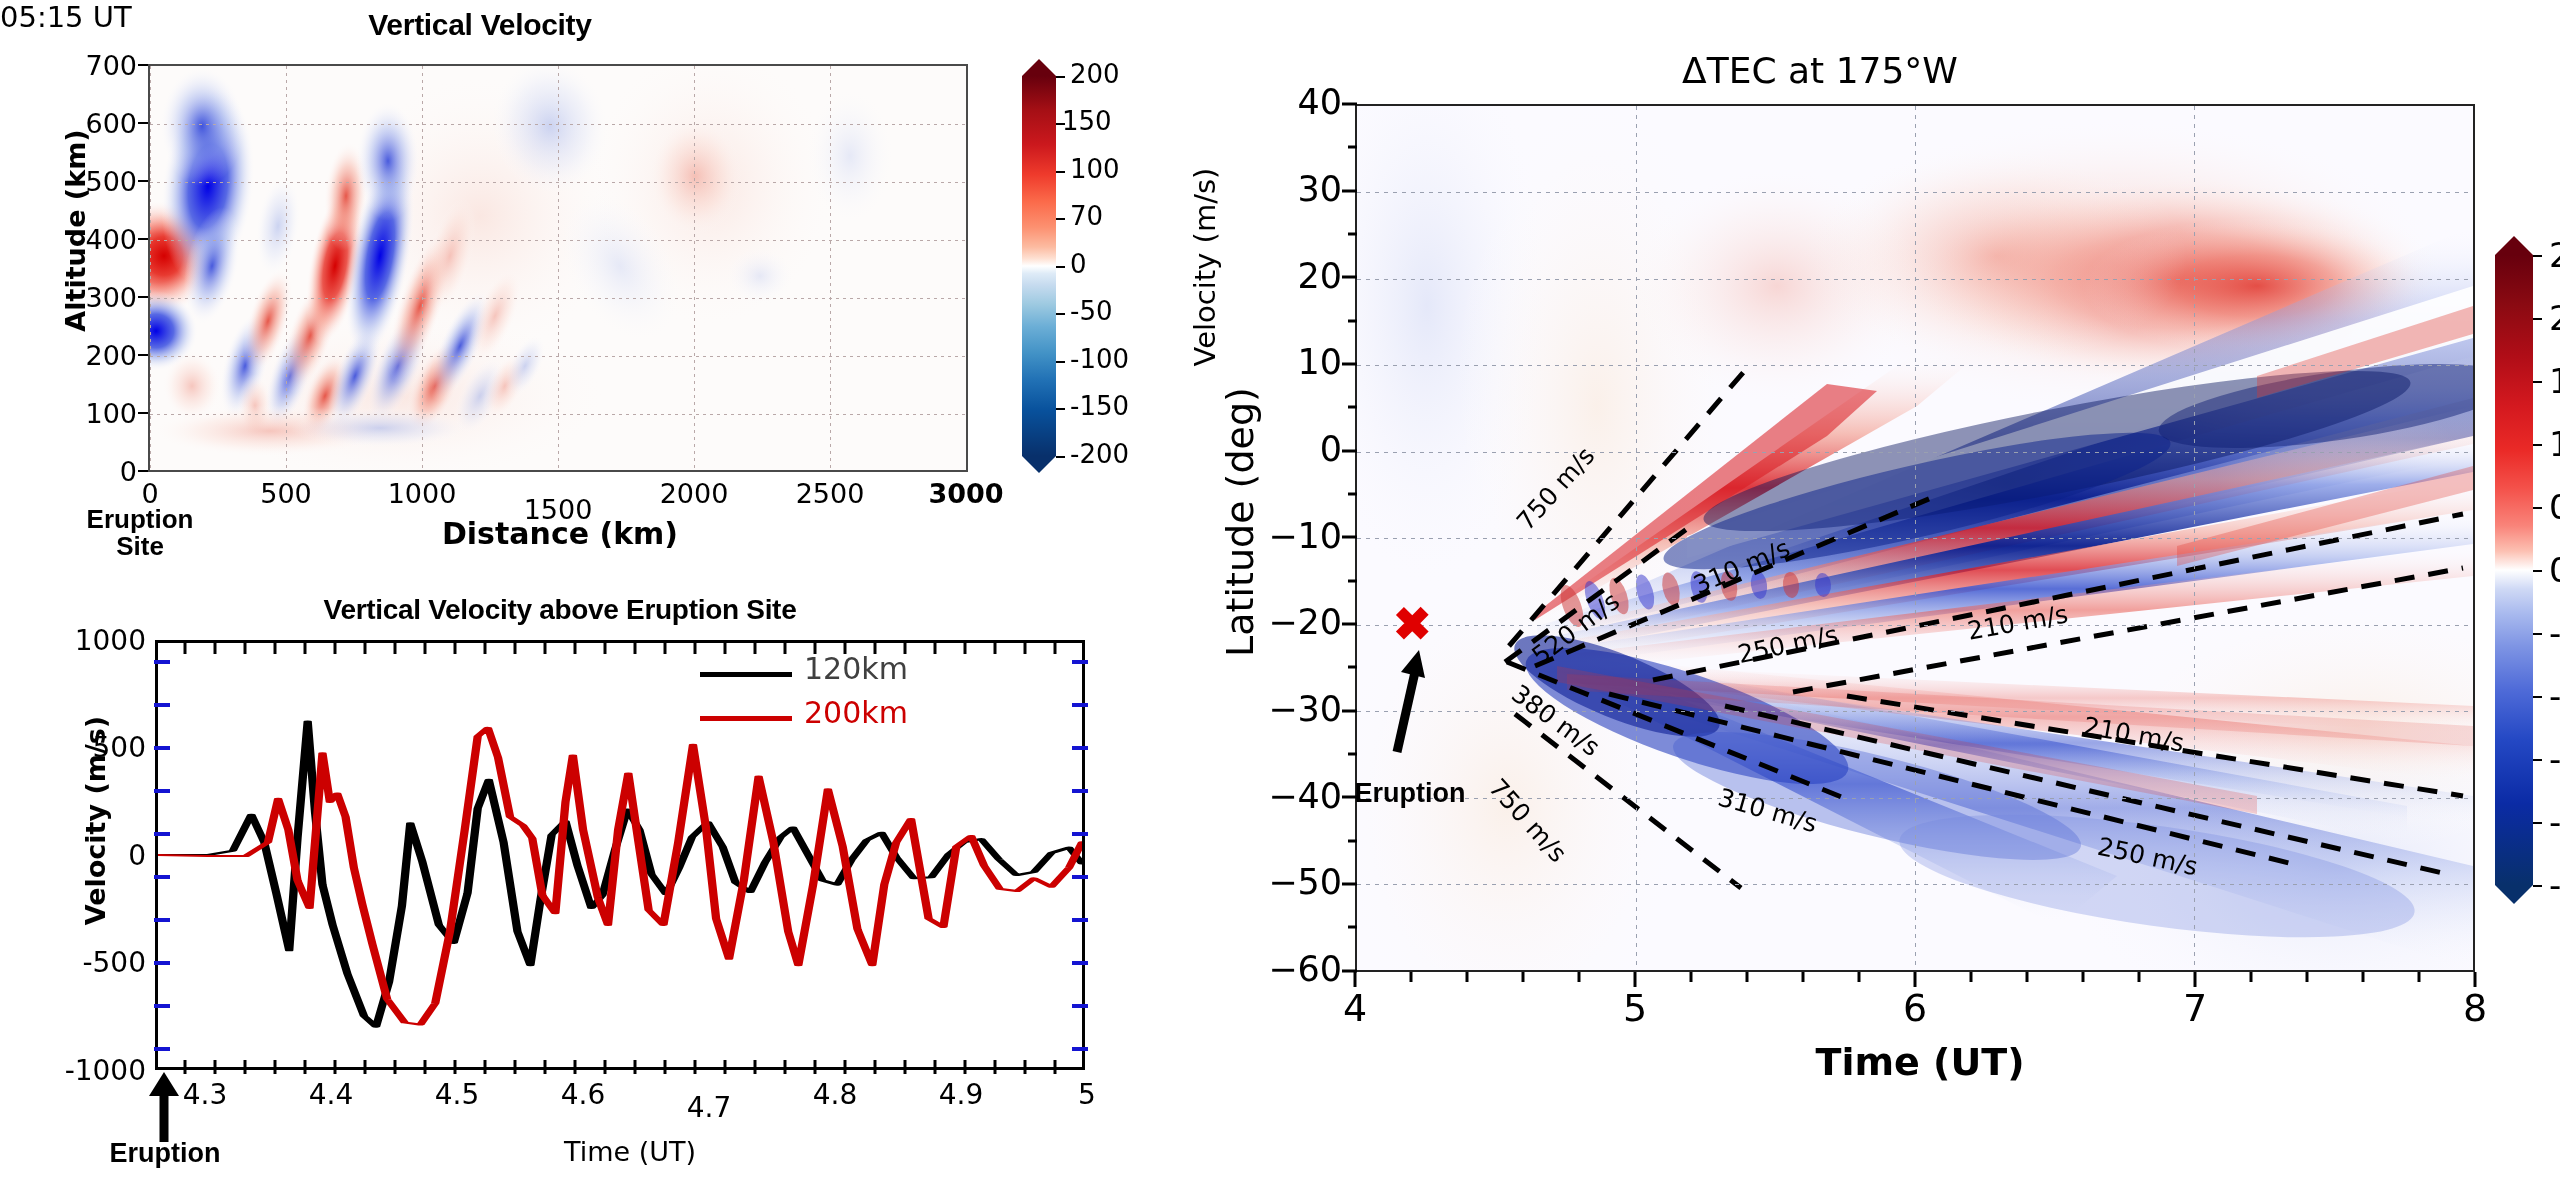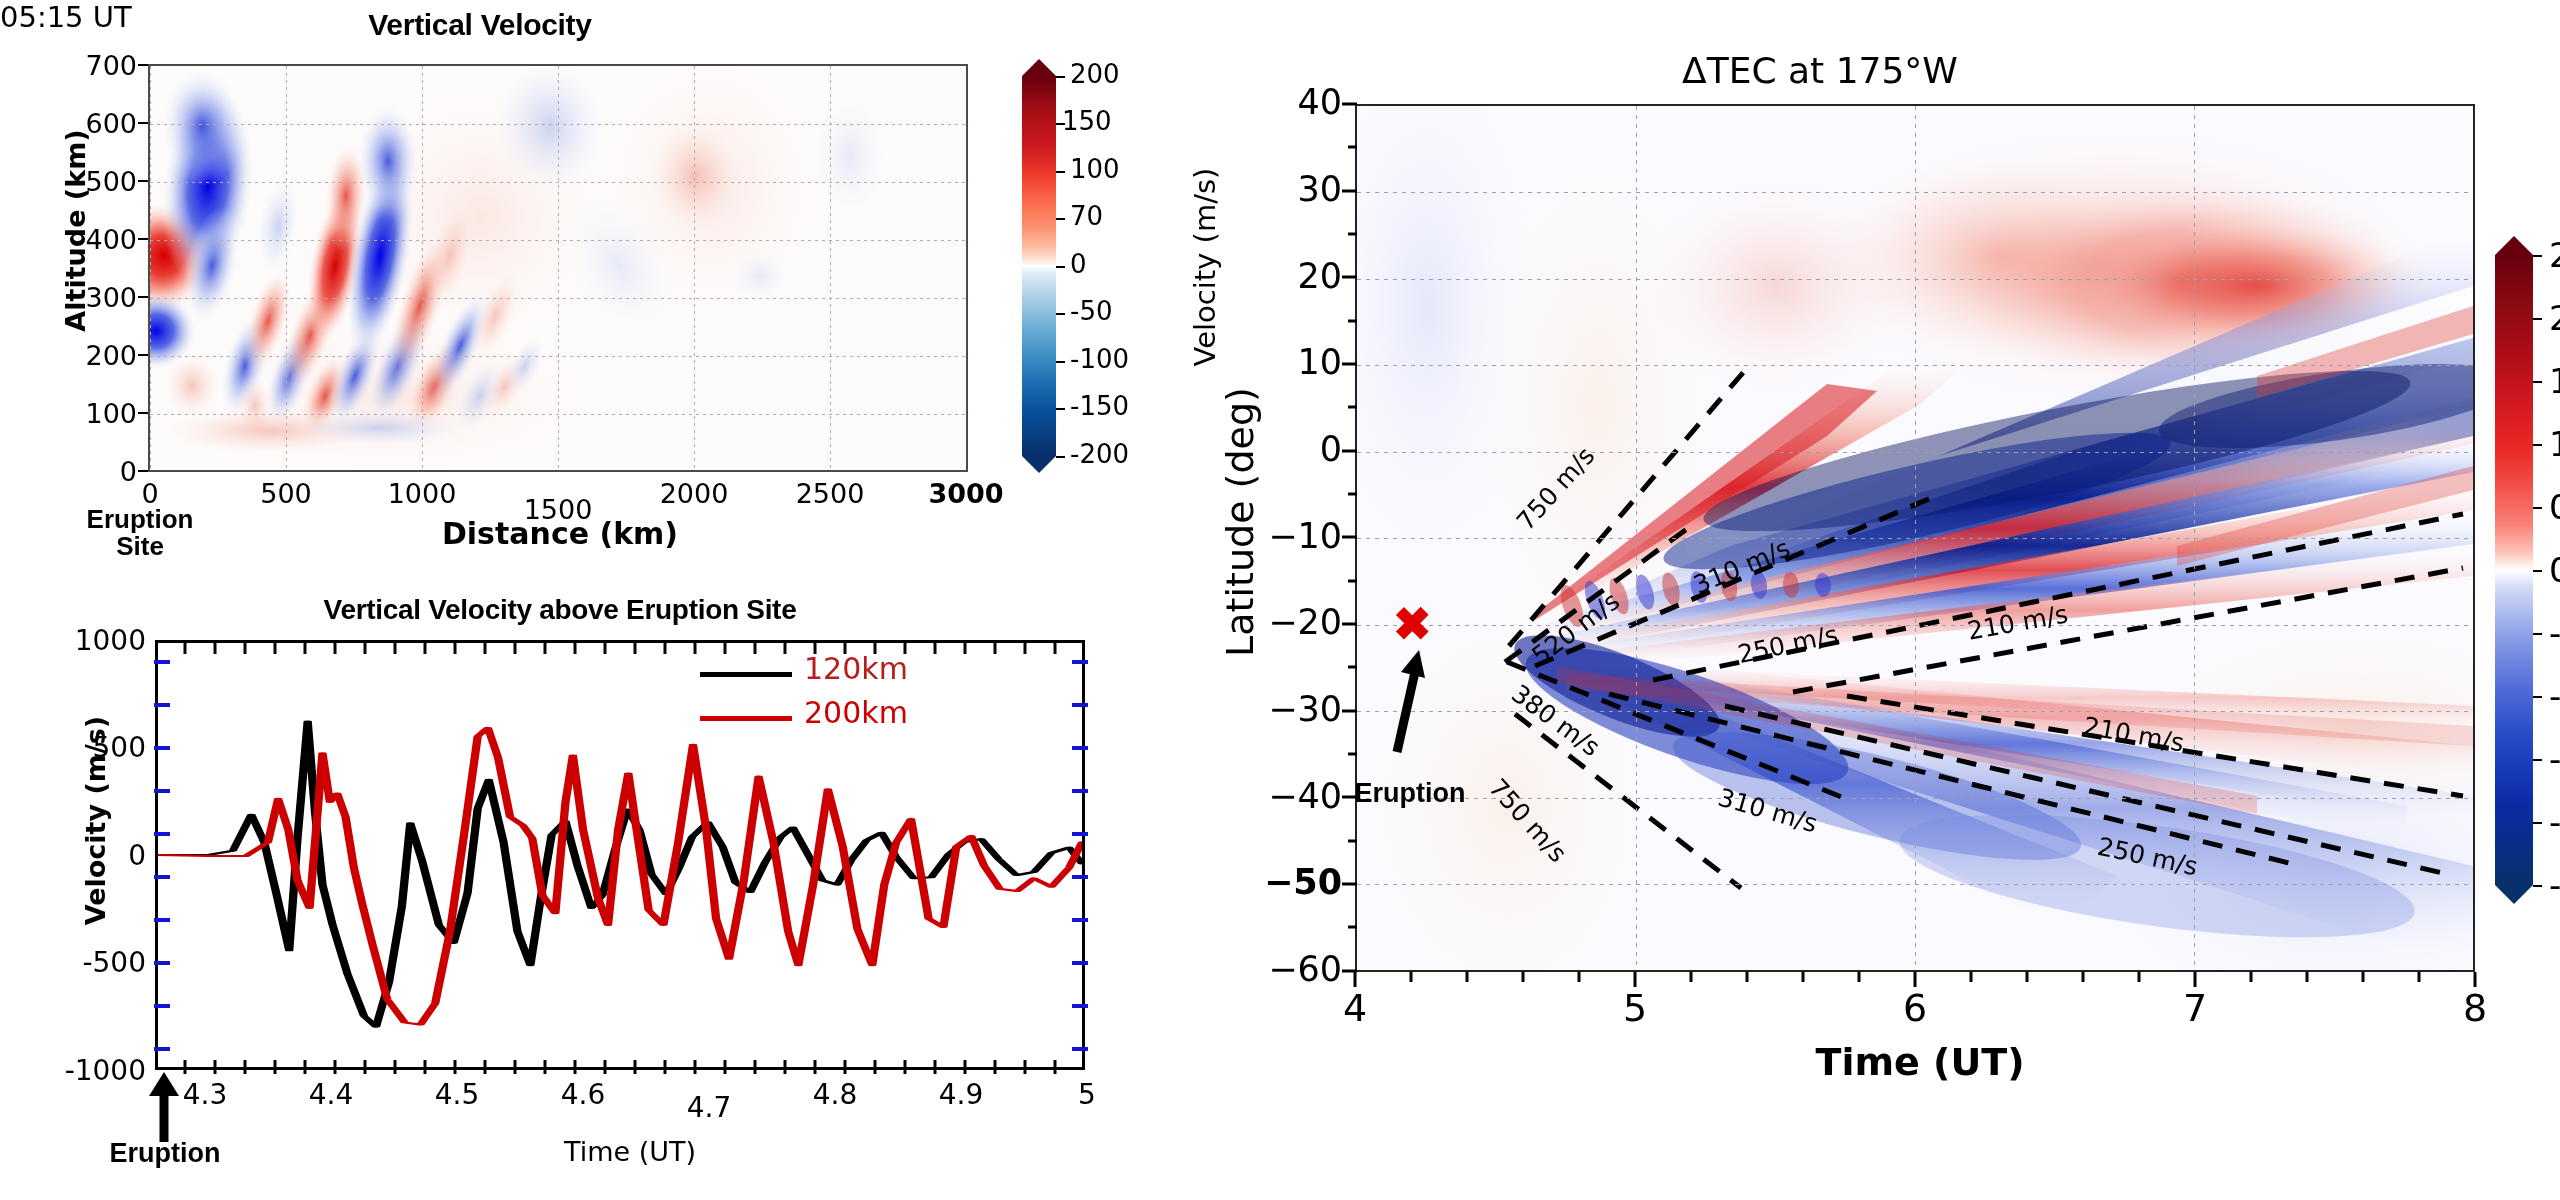--- a/index.html
+++ b/index.html
@@ -407,21 +407,21 @@
 
   <svg style="position:absolute;left:140px;top:482px;" width="60" height="72">
     <line x1="24" y1="70" x2="24" y2="18" stroke="#000" stroke-width="9"></line>
     <polygon points="24,0 9,24 39,24" fill="#000"></polygon>
   </svg>
   <div id="pB-erupt">Eruption</div>
 
   <div id="pB-legend">
     <div class="lg-row">
       <div class="lg-line" style="background:#000000;"></div>
-      <div class="lg-txt" style="color:#b91c1c;">120km</div>
+      <div class="lg-txt" style="color:#404040;">120km</div>
     </div>
     <div class="lg-row">
       <div class="lg-line" style="background:#cc0000;"></div>
       <div class="lg-txt" style="color:#cc0000;">200km</div>
     </div>
   </div>
 </div>
 
 <div class="panel" id="panelC">
 
@@ -600,21 +600,21 @@
 
   <div class="ticklbl pC-ytick" style="left:40px;top:82px;width:152px;">40</div>
   <div class="ticklbl pC-ytick" style="left:40px;top:169px;width:152px;">30</div>
   <div class="ticklbl pC-ytick" style="left:40px;top:256px;width:152px;">20</div>
   <div class="ticklbl pC-ytick" style="left:40px;top:342px;width:152px;">10</div>
   <div class="ticklbl pC-ytick" style="left:40px;top:429px;width:152px;">0</div>
   <div class="ticklbl pC-ytick" style="left:40px;top:516px;width:152px;">−10</div>
   <div class="ticklbl pC-ytick" style="left:40px;top:602px;width:152px;">−20</div>
   <div class="ticklbl pC-ytick" style="left:40px;top:689px;width:152px;">−30</div>
   <div class="ticklbl pC-ytick" style="left:40px;top:776px;width:152px;">−40</div>
-  <div class="ticklbl pC-ytick" style="left:40px;top:862px;width:152px;font-weight:bold;">−50</div>
+  <div class="ticklbl pC-ytick" style="left:40px;top:862px;width:152px;">−50</div>
   <div class="ticklbl pC-ytick" style="left:40px;top:949px;width:152px;">−60</div>
   <svg style="position:absolute;left:190px;top:100px;" width="18" height="880">
     <g stroke="#000" stroke-width="3">
       <line x1="2" y1="4" x2="17" y2="4"></line>   
         <line x1="8" y1="47" x2="17" y2="47"></line>
       <line x1="2" y1="91" x2="17" y2="91"></line>  
         <line x1="8" y1="134" x2="17" y2="134"></line>
       <line x1="2" y1="177" x2="17" y2="177"></line> 
         <line x1="8" y1="221" x2="17" y2="221"></line>
       <line x1="2" y1="264" x2="17" y2="264"></line> 

